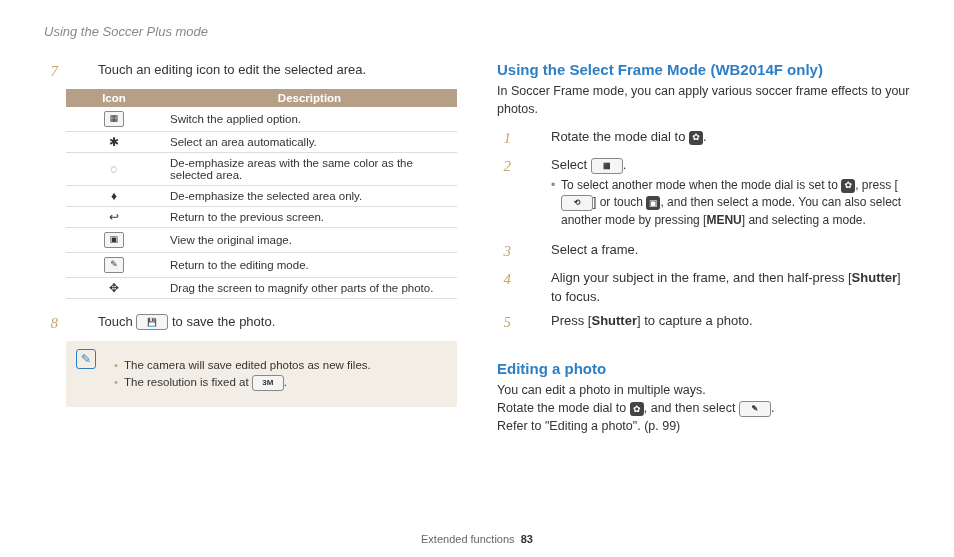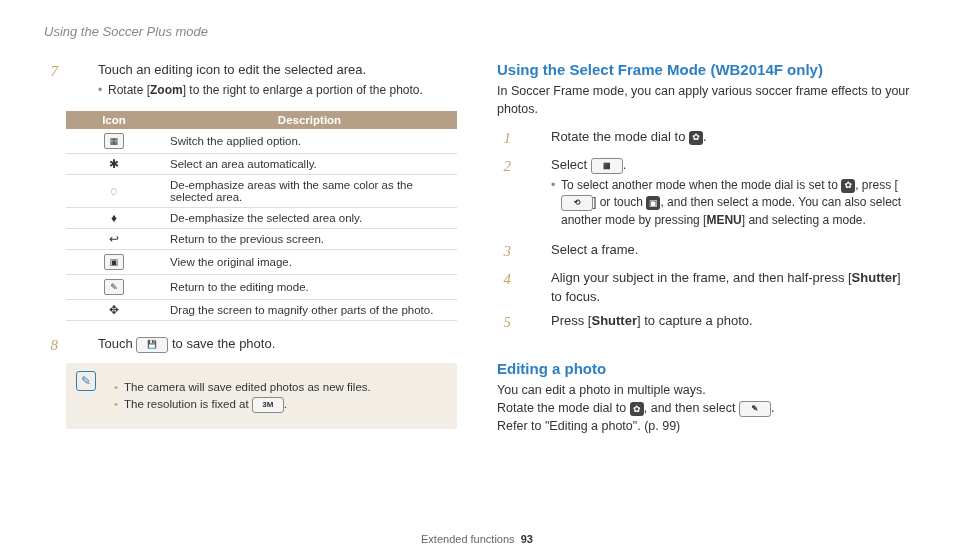--- a/index.html
+++ b/index.html
@@ -170,25 +170,20 @@
   <div class="header">Using the Soccer Plus mode</div>
 
   <div class="columns">
 
     <div class="col">
 
       <div class="step">
         <div class="step-num">7</div>
         <div class="step-body">
           <span>Touch an editing icon to edit the selected area.</span>
-          <ul class="sub">
-            <li>
-              <span>Rotate [</span><b>Zoom</b><span>] to the right to enlarge a portion of the photo.</span>
-            </li>
-          </ul>
         </div>
       </div>
 
       <table class="table">
         <tbody>
             <tr>
           <th class="th icon-col">Icon</th>
           <th class="th">Description</th>
         </tr>
         <tr>
@@ -291,15 +286,15 @@
       <div class="h2">Editing a photo</div>
       <div class="intro">
         <span>You can edit a photo in multiple ways.</span><br>
         <span>Rotate the mode dial to </span><span class="round-badge">✿</span><span>, and then select </span><span class="badge">✎</span><span>.</span><br>
         <span>Refer to "Editing a photo". (p. 99)</span>
       </div>
     </div>
   </div>
 
   <div class="footer">
-    <span>Extended functions</span>&nbsp;&nbsp;<span class="pnum">93</span>
+    <span>Extended functions</span>&nbsp;&nbsp;<span class="pnum">83</span>
   </div>
 </div>
 
 </body></html>

